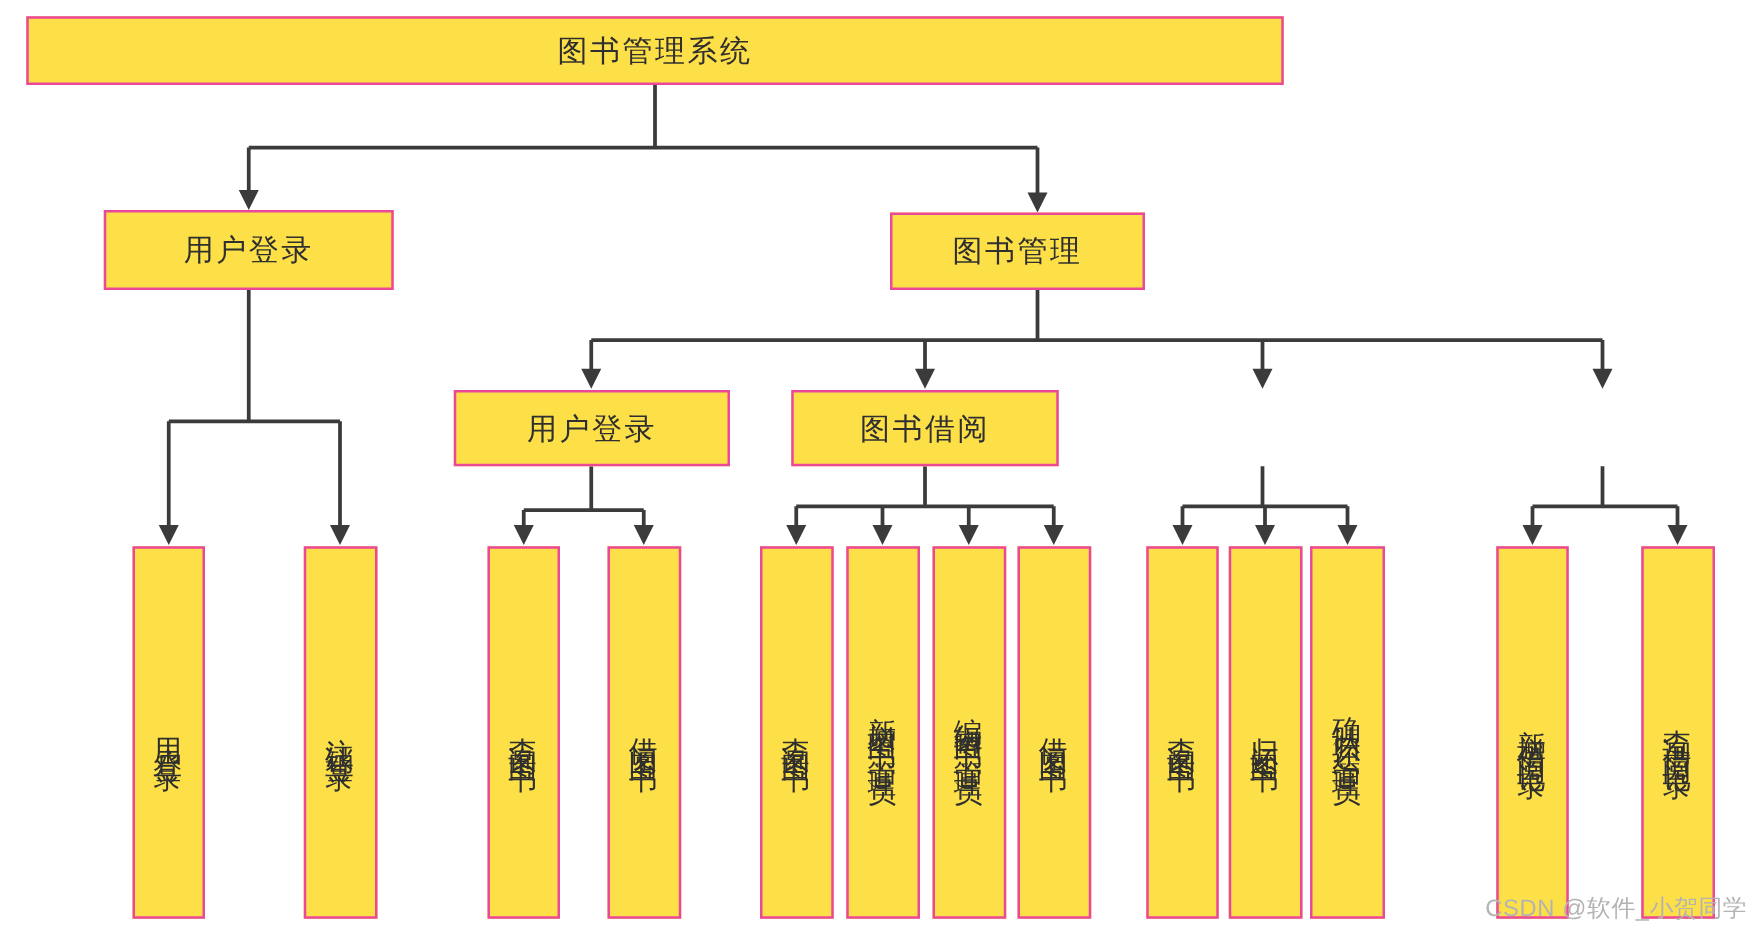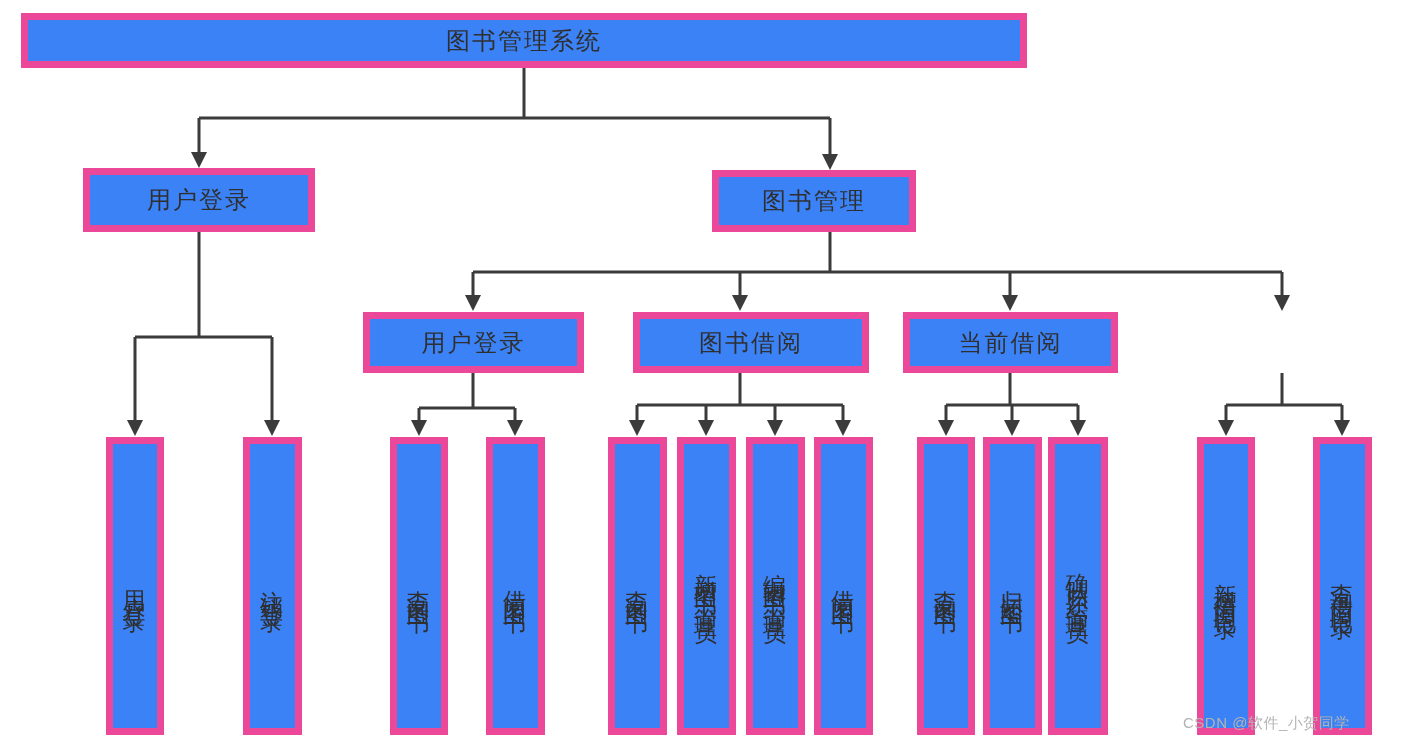--- a/index.html
+++ b/index.html
@@ -18,46 +18,46 @@
   .connectors {
     position: absolute;
     left: 0;
     top: 0;
     width: 1405px;
     height: 747px;
   }
   .node {
     position: absolute;
     box-sizing: border-box;
-    background: #3b82f6;
-    border: 7px solid #ec4899;
+    background: #fde047;
+    border: 2px solid #ec4899;
     color: #2f2f2f;
     display: flex;
     align-items: center;
     justify-content: center;
     font-size: 24px;
     letter-spacing: 2px;
     white-space: nowrap;
   }
   .node.v {
     writing-mode: vertical-rl;
     text-orientation: mixed;
     font-size: 23px;
     letter-spacing: 7px;
     white-space: normal;
   }
   .watermark {
     position: absolute;
     left: 1183px;
     top: 714px;
     width: 220px;
-    font-size: 15px;
+    font-size: 19px;
     color: #b3b3b3;
     letter-spacing: 0.5px;
-    text-align: left;
+    text-align: center;
   }
 </style>
 </head>
 <body>
 
 <div class="canvas">
 
   <svg class="connectors" viewBox="0 0 1405 747" xmlns="http://www.w3.org/2000/svg">
     <path d="M524 68 V118 M199 118 H830 M199 118 V153 M830 118 V155
              M199 232 V337 M135 337 H272 M135 337 V421 M272 337 V421
@@ -88,22 +88,21 @@
       <polygon points="1334,420 1350,420 1342,436"></polygon>
     </g>
   </svg>
 
   <div class="node" style="left:21px; top:13px; width:1006px; height:55px;">图书管理系统</div>
 
   <div class="node" style="left:83px; top:168px; width:232px; height:64px;">用户登录</div>
   <div class="node" style="left:712px; top:170px; width:204px; height:62px;">图书管理</div>
 
   <div class="node" style="left:363px; top:312px; width:221px; height:61px;">用户登录</div>
-  <div class="node" style="left:633px; top:312px; width:236px; height:61px;">图书借阅</div>
-  <div class="node" style="left:903px; top:312px; width:215px; height:61px;">当前借阅</div>
+  <div class="node" style="left:633px; top:312px; width:214px; height:61px;">图书借阅</div>
 
   <div class="node v" style="left:106px; top:437px; width:58px; height:298px;">用户登录</div>
   <div class="node v" style="left:243px; top:437px; width:59px; height:298px;">注销登录</div>
 
   <div class="node v" style="left:390px; top:437px; width:58px; height:298px;">查询图书</div>
   <div class="node v" style="left:486px; top:437px; width:59px; height:298px;">借阅图书</div>
 
   <div class="node v" style="left:608px; top:437px; width:59px; height:298px;">查询图书</div>
   <div class="node v" style="left:677px; top:437px; width:59px; height:298px;">新增图书（管理员）</div>
   <div class="node v" style="left:746px; top:437px; width:59px; height:298px;">编辑图书（管理员）</div>

